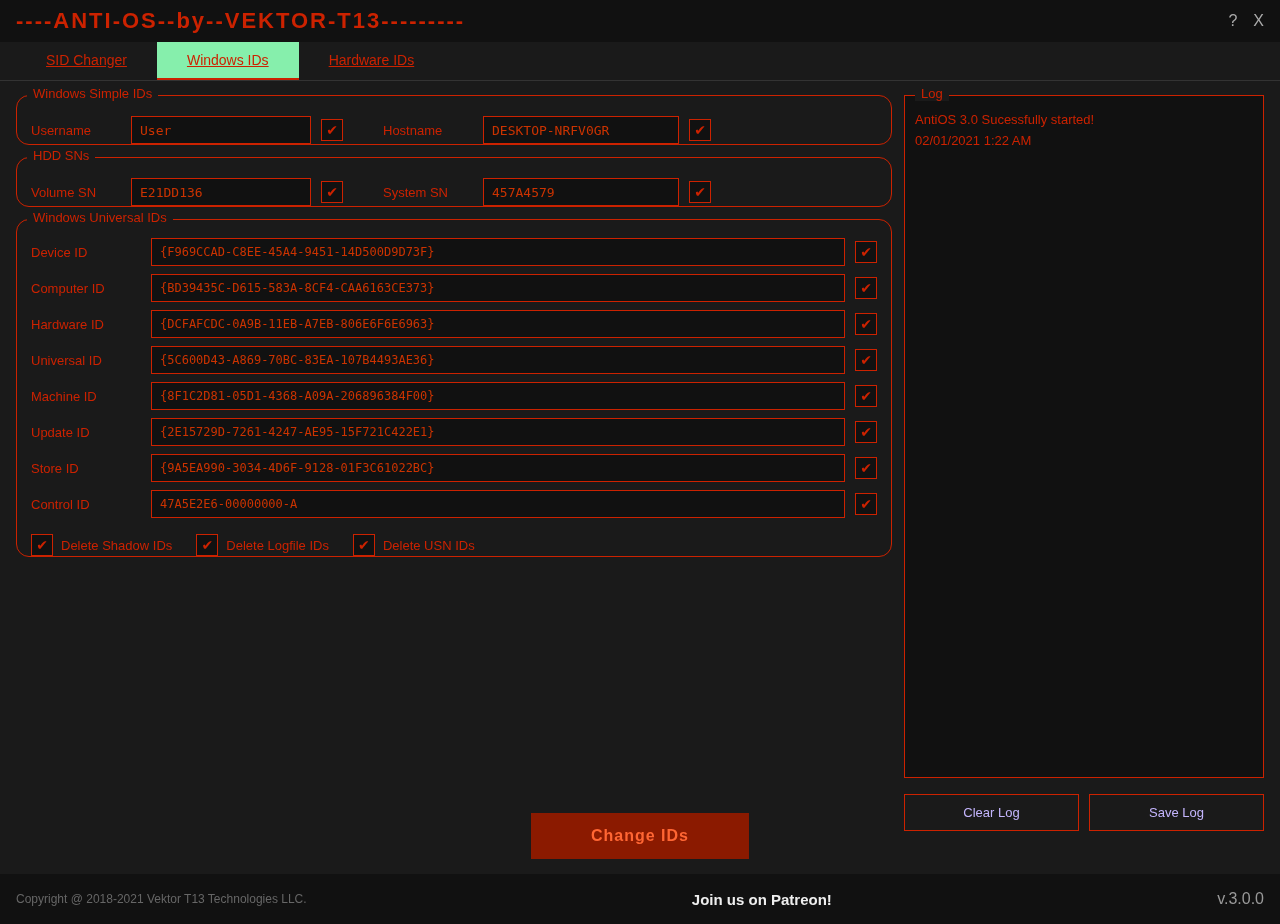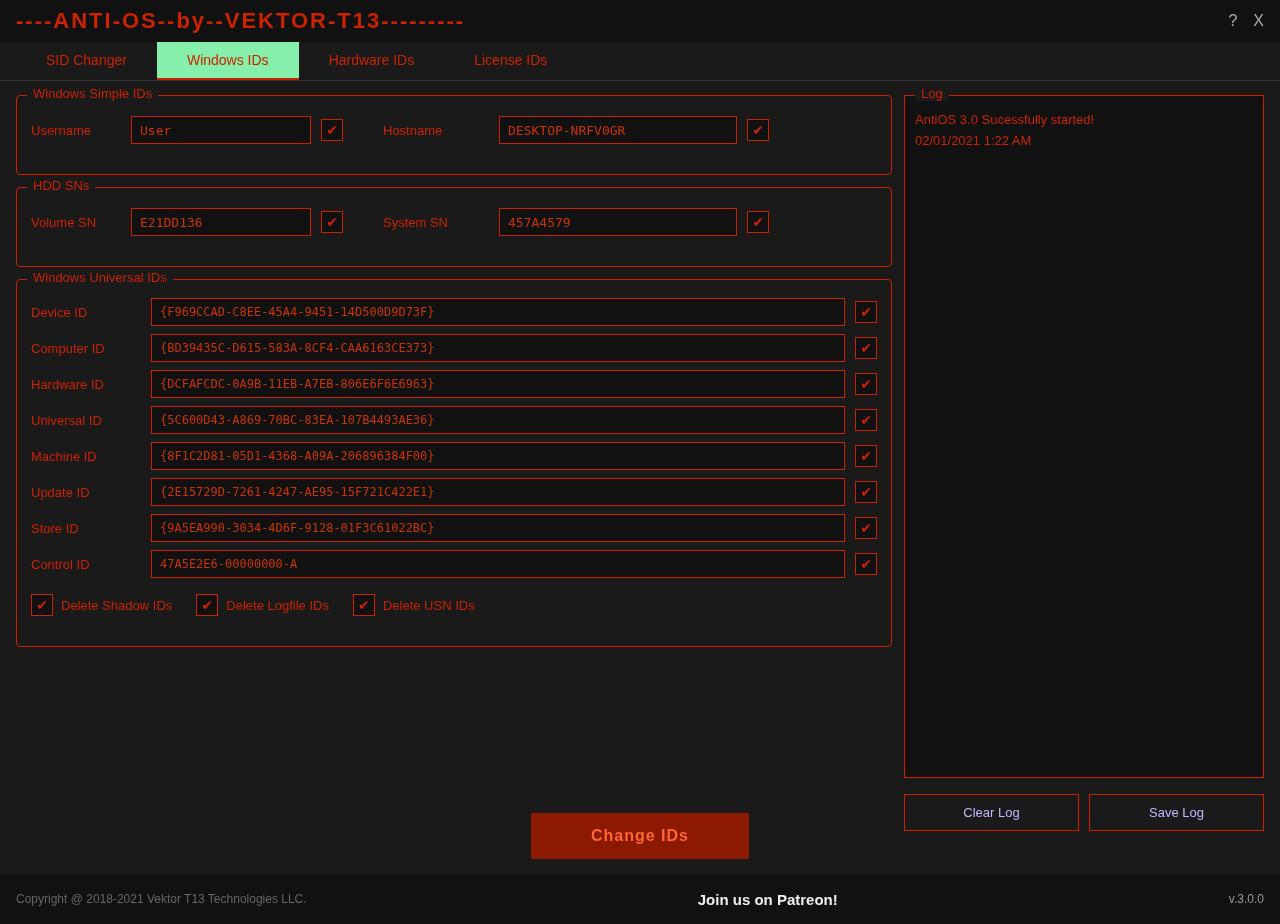--- a/index.html
+++ b/index.html
@@ -43,20 +43,21 @@
       padding: 0 16px;
       background: #1a1a1a;
       border-bottom: 1px solid #333;
     }
     .tab {
       padding: 10px 30px;
       color: #cc2200;
       cursor: pointer;
       font-size: 14px;
       border-bottom: 2px solid transparent;
+      text-decoration: underline;
     }
     .tab.active {
       border-bottom: 2px solid #cc2200;
       background: #86efac;
     }
     .main-content {
       display: flex;
       gap: 12px;
       padding: 14px 16px;
       height: calc(924px - 110px - 50px);
@@ -68,22 +69,22 @@
       gap: 12px;
     }
     .right-panel {
       width: 360px;
       display: flex;
       flex-direction: column;
       gap: 8px;
     }
     .group-box {
       border: 1px solid #cc2200;
-      border-radius: 4px;
-      padding: 10px 14px 30px 14px;
+      border-radius: 13px;
+      padding: 10px 14px 0 14px;
       position: relative;
     }
     .group-box-title {
       position: absolute;
       top: -10px;
       left: 10px;
       background: #1a1a1a;
       padding: 0 6px;
       color: #cc2200;
       font-size: 13px;
@@ -102,21 +103,21 @@
     .field-input {
       background: #111;
       border: 1px solid #cc2200;
       color: #cc3300;
       padding: 4px 8px;
       font-size: 13px;
       font-family: 'Segoe UI', monospace;
       height: 28px;
     }
     .field-input.short { width: 180px; }
-    .field-input.medium { width: 238px; margin-left: 16px; }
+    .field-input.medium { width: 196px; }
     .checkbox-custom {
       width: 22px;
       height: 22px;
       border: 1.5px solid #cc2200;
       background: #111;
       display: flex;
       align-items: center;
       justify-content: center;
       cursor: pointer;
       flex-shrink: 0;
@@ -189,21 +190,21 @@
       right: 0;
       height: 50px;
       background: #111;
       display: flex;
       align-items: center;
       justify-content: space-between;
       padding: 0 16px;
     }
     .footer-copy { color: #666; font-size: 12px; }
     .footer-patreon { color: #eee; font-size: 15px; font-weight: bold; }
-    .footer-version { color: #999; font-size: 12px; }
+    .footer-version { color: #999; font-size: 16px; }
     .change-ids-btn {
       position: absolute;
       bottom: 65px;
       left: 50%;
       transform: translateX(-50%);
       background: #8b1a00;
       border: none;
       color: #ff6633;
       font-size: 16px;
       font-weight: bold;
@@ -232,21 +233,20 @@
   <div class="title-bar-controls">
     <span>?</span>
     <span>X</span>
   </div>
 </div>
 
 <div class="tabs">
   <div class="tab">SID Changer</div>
   <div class="tab active">Windows IDs</div>
   <div class="tab">Hardware IDs</div>
-  <div class="tab">License IDs</div>
 </div>
 
 <div class="main-content">
 
   <div class="left-panel">
 
     <div class="group-box">
       <span class="group-box-title">Windows Simple IDs</span>
       <div class="row">
         <span class="label">Username</span>

